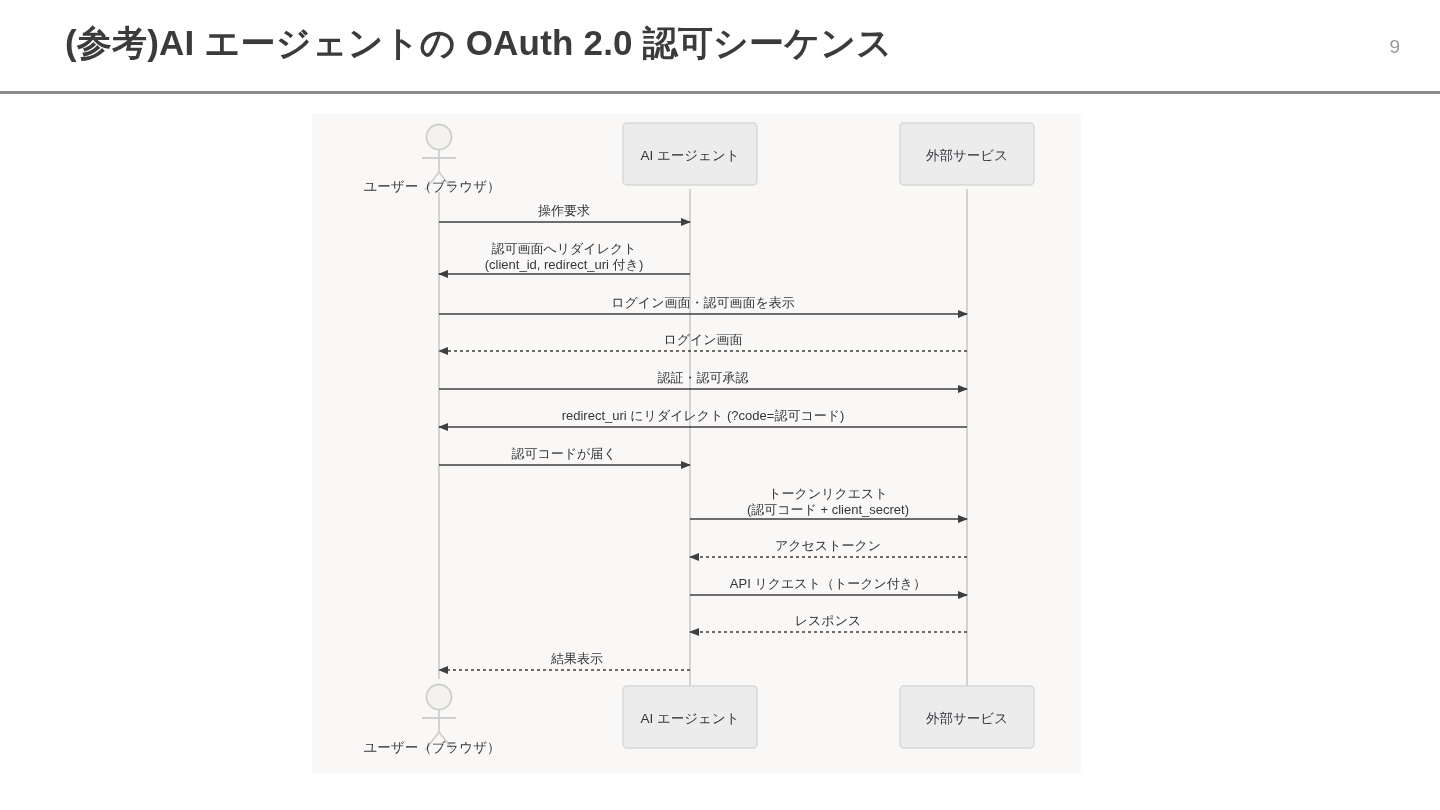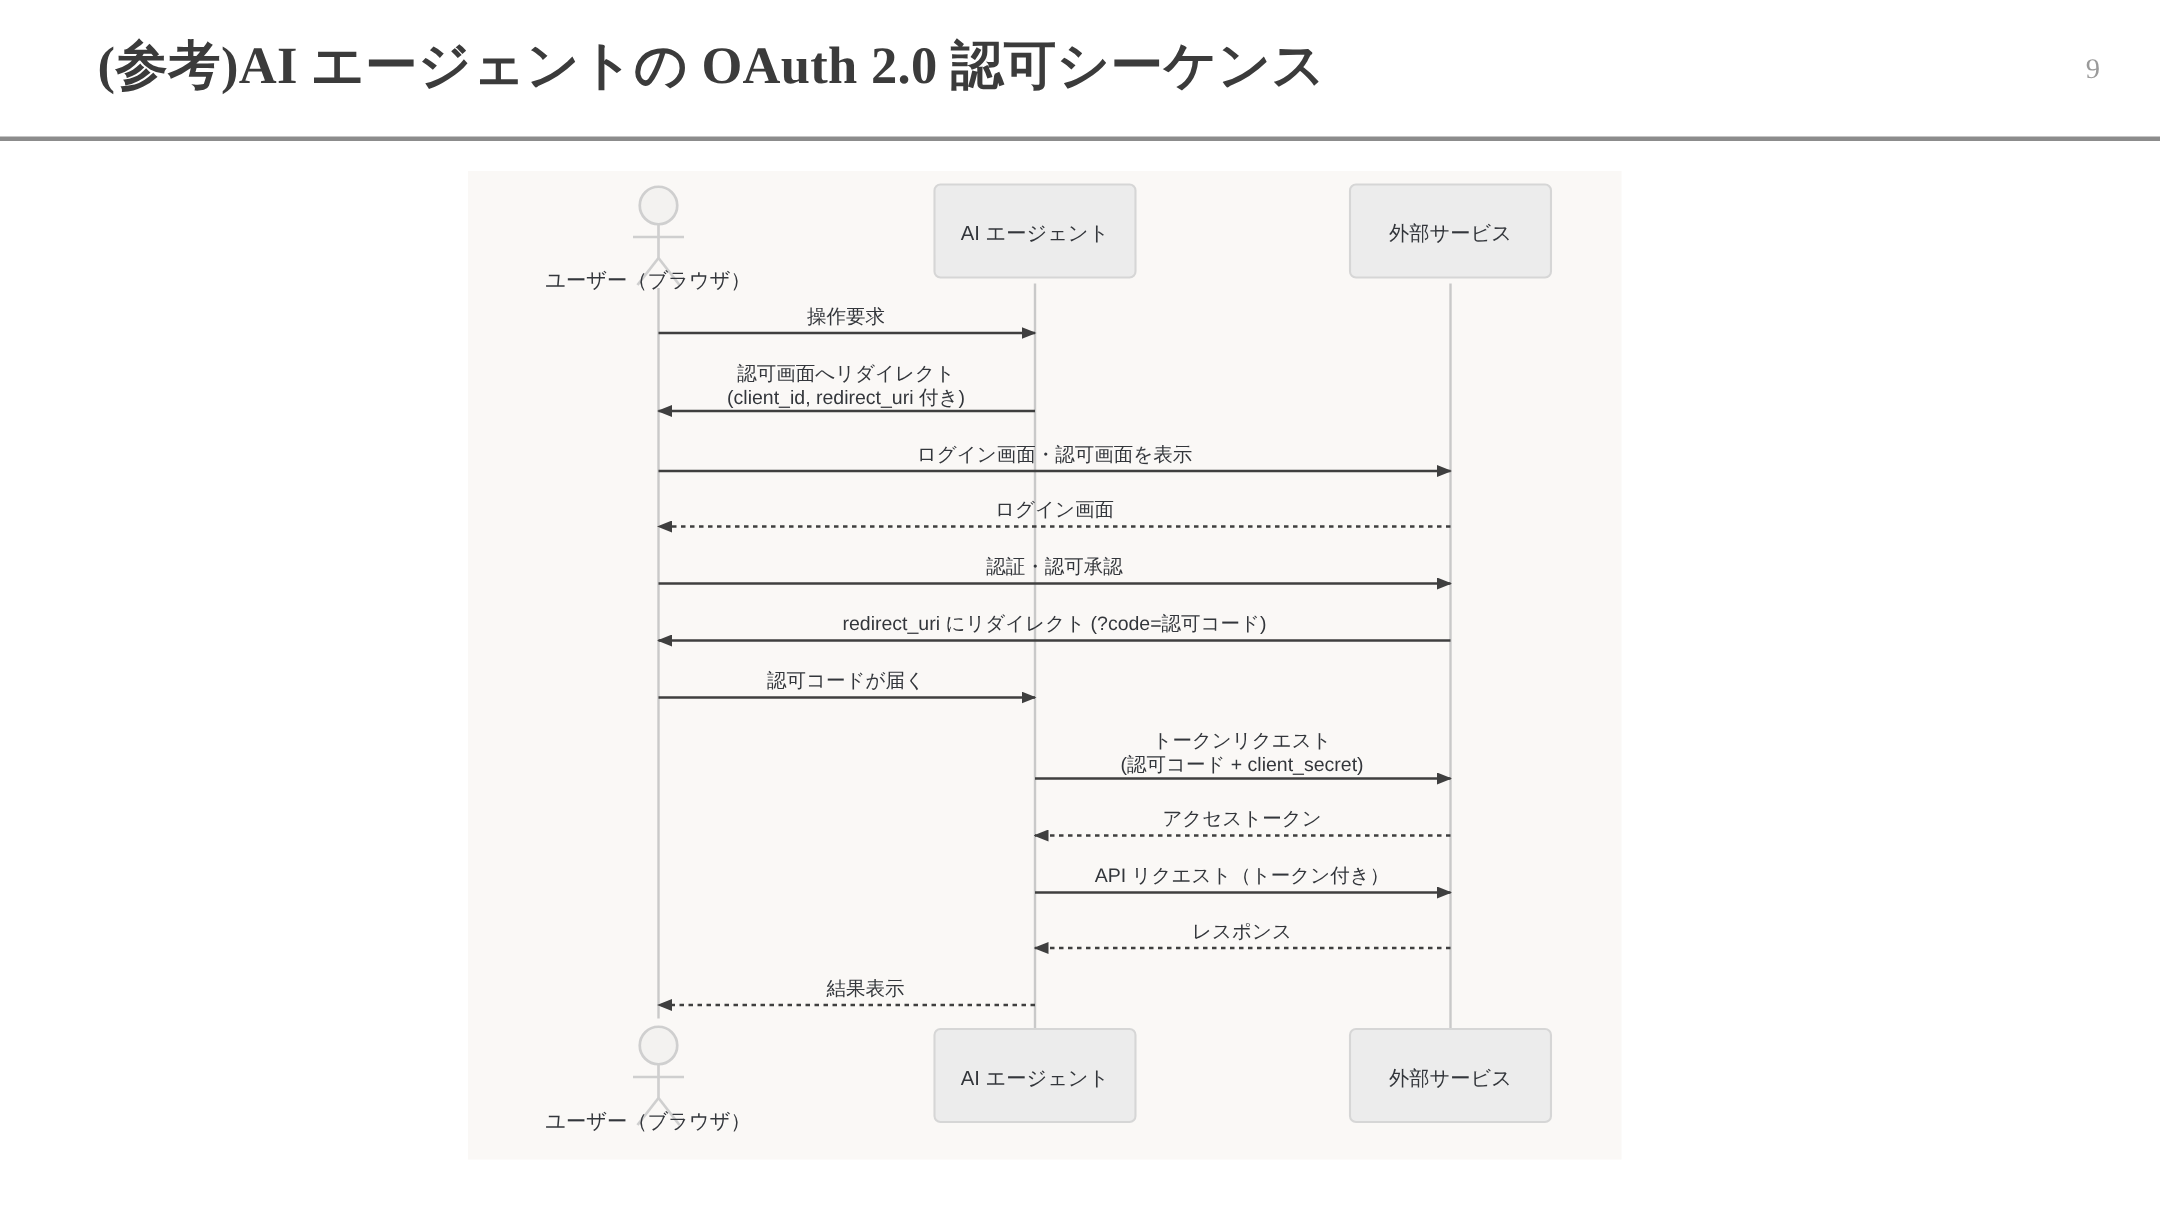--- a/index.html
+++ b/index.html
@@ -15,21 +15,20 @@
     position: relative;
   }
 
   
   #slide-header {
     position: absolute;
     left: 0; top: 0;
     width: 1440px;
     height: 92px;
     background: #ffffff;
-    font-family: Liberation Serif, serif;
   }
   #slide-title {
     position: absolute;
     left: 65px;
     top: 20px;
     font-size: 35px;
     font-weight: bold;
     color: #3b3b3b;
     letter-spacing: 0.2px;
     white-space: nowrap;

